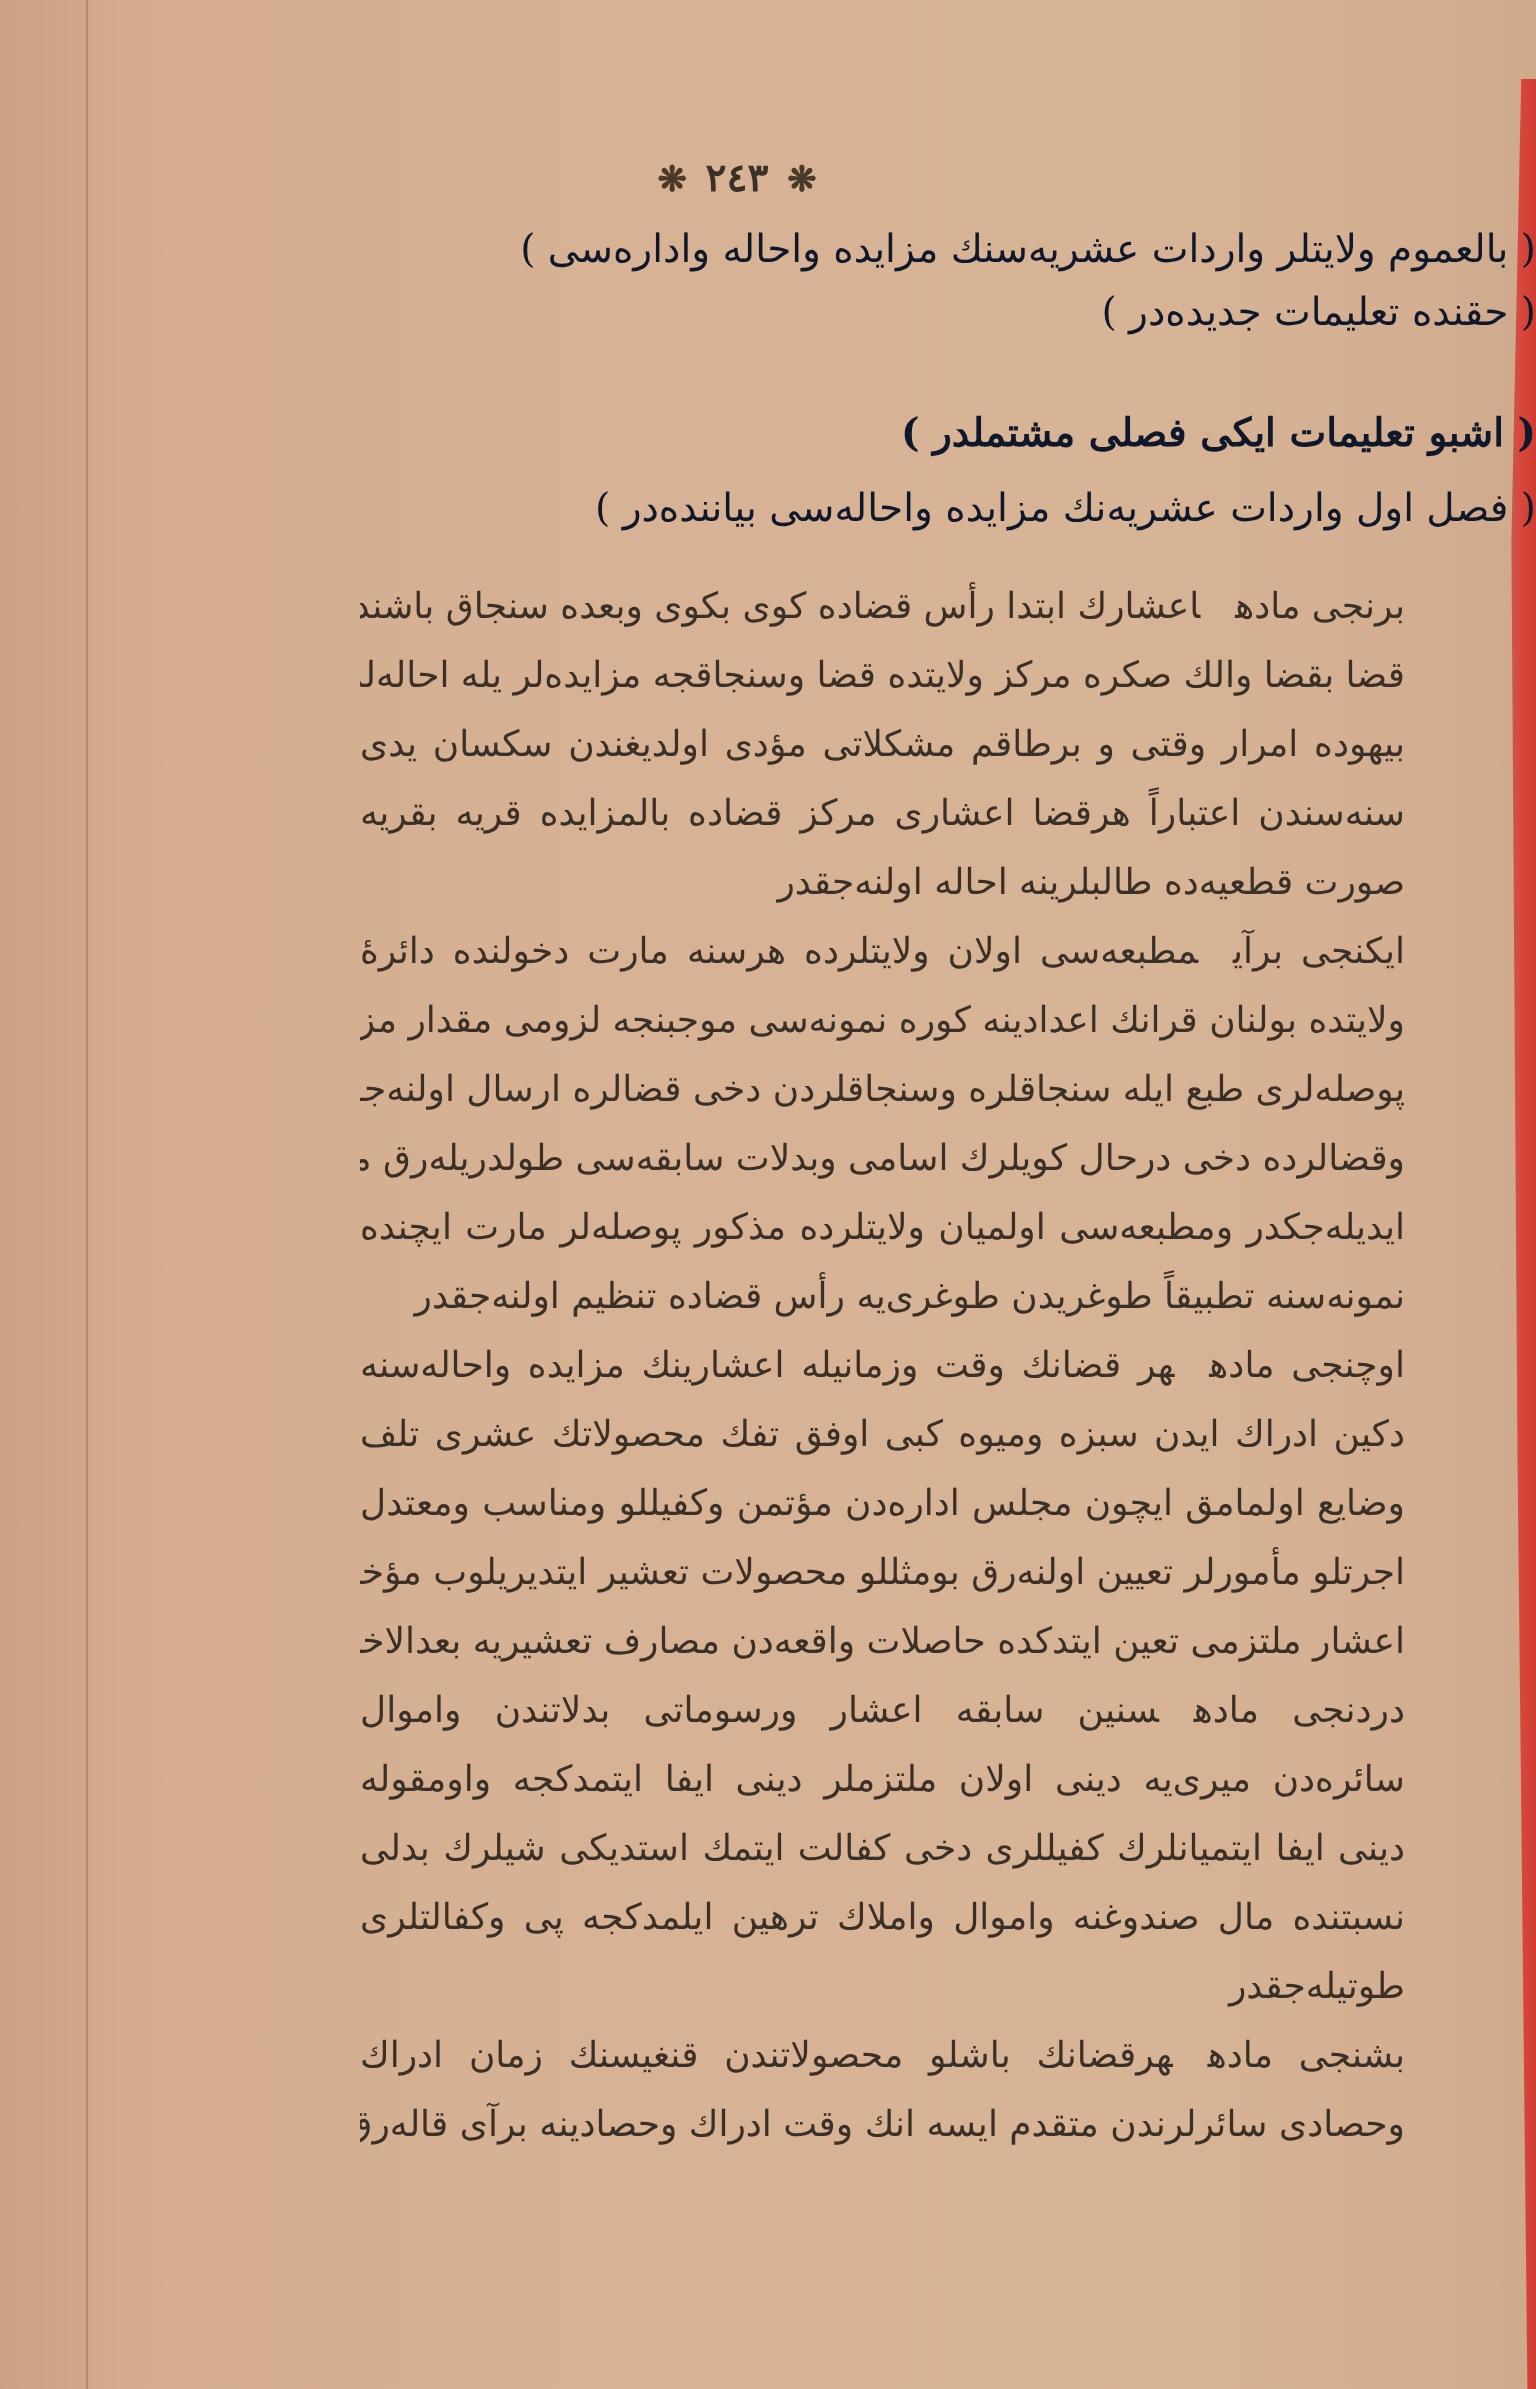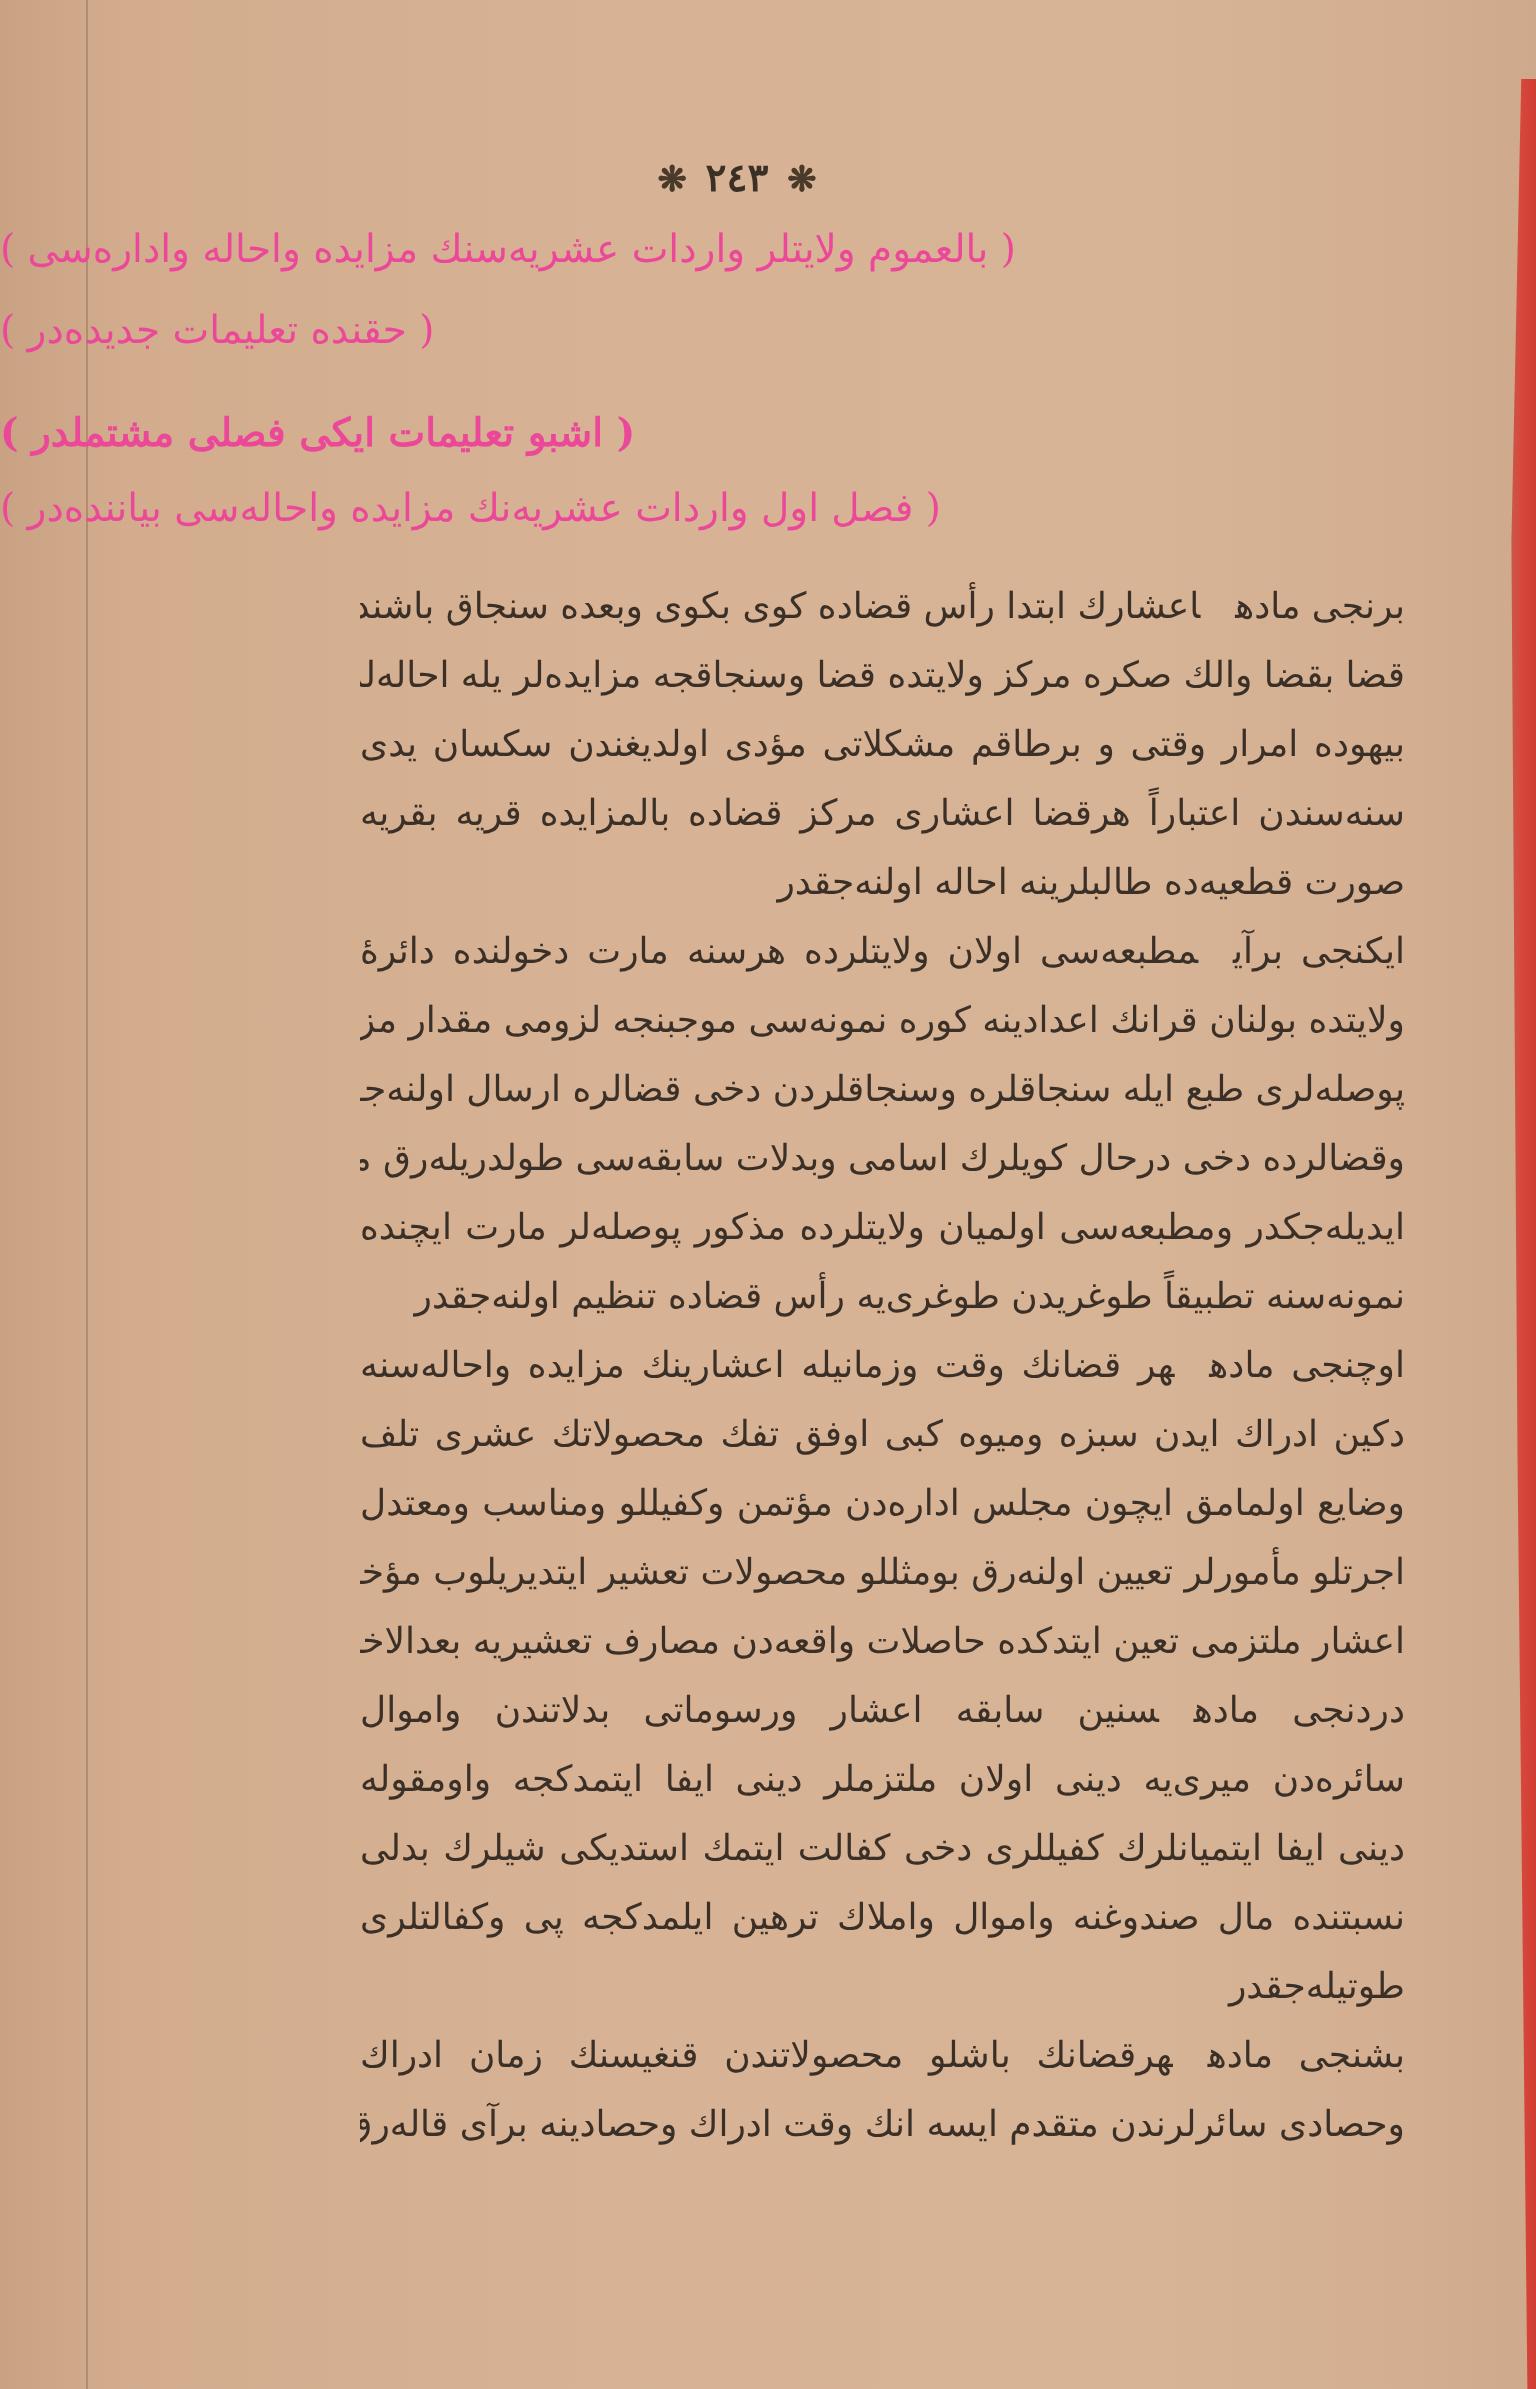--- a/index.html
+++ b/index.html
@@ -14,22 +14,22 @@
     position:absolute; right:0; top:79px; width:24.6px; height:2310px;
     background: linear-gradient(90deg, #c9594a 0%, #d8473c 40%, #cf3d33 100%);
     clip-path: polygon(40% 0, 100% 0, 100% 100%, 65% 100%, 25% 60%, 0% 20%);
   }
   .page-num {
     position:absolute; top:154px; left:0; width:1474px; text-align:center;
     font-size:39px; font-weight:bold; color:#3a3026; direction:rtl;
   }
   .page-num .orn { font-size:35px; color:#4a3a2a; margin:0 5.3px; }
   .heading {
-    position:absolute; left:0; width:1536px; text-align:left;
-    direction:rtl; font-size:39px; color:#ec4899;
+    position:absolute; left:0; width:1536px; text-align:right;
+    direction:rtl; font-size:39px; color:#0f172a;
   }
   .body-text {
     position:absolute; left:360px; width:1045px; top:571px;
     direction:rtl; text-align:justify; text-align-last:right;
     font-size:36px; line-height:69px; color:#3b3027;
   }
   .line { display:block; white-space:nowrap; overflow:hidden; text-align-last:justify; }
   .line.last { text-align-last:right; }
   .madde { margin-left:35px; }
 </style>
@@ -39,21 +39,21 @@
 <div class="fold"></div>
 <div class="red-edge"></div>
 
 <div class="page-num">
   <span class="orn">❋</span>
   <span>٢٤٣</span>
   <span class="orn">❋</span>
 </div>
 
 <div class="heading" style="top:226px;">( بالعموم ولايتلر واردات عشريه‌سنك مزايده واحاله واداره‌سی )</div>
-<div class="heading" style="top:307px;">( حقنده تعليمات جديده‌در )</div>
+<div class="heading" style="top:289px;">( حقنده تعليمات جديده‌در )</div>
 <div class="heading" style="top:409px;font-weight:bold;">( اشبو تعليمات ايكی فصلی مشتملدر )</div>
 <div class="heading" style="top:485px;">( فصل اول واردات عشريه‌نك مزايده واحاله‌سی بياننده‌در )</div>
 
 <div class="body-text">
 
   <span class="line"><span class="madde">برنجی ماده</span><span>اعشارك ابتدا رأس قضاده كوی بكوی وبعده سنجاق باشنده</span></span>
   <span class="line">قضا بقضا والك صكره مركز ولايتده قضا وسنجاقجه مزايده‌لر يله احاله‌لری</span>
   <span class="line">بيهوده امرار وقتی و برطاقم مشكلاتی مؤدی اولديغندن سكسان يدی</span>
   <span class="line">سنه‌سندن اعتباراً هرقضا اعشاری مركز قضاده بالمزايده قريه بقريه</span>
   <span class="line last">صورت قطعيه‌ده طالبلرينه احاله اولنه‌جقدر</span>

